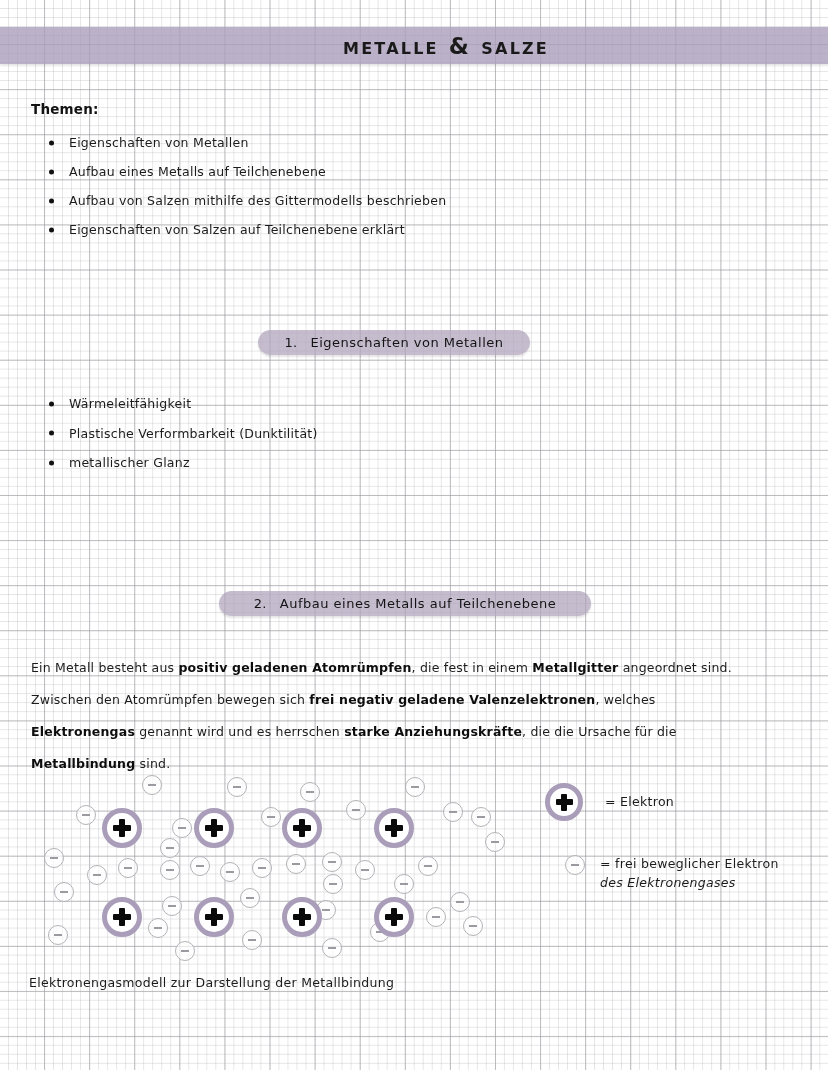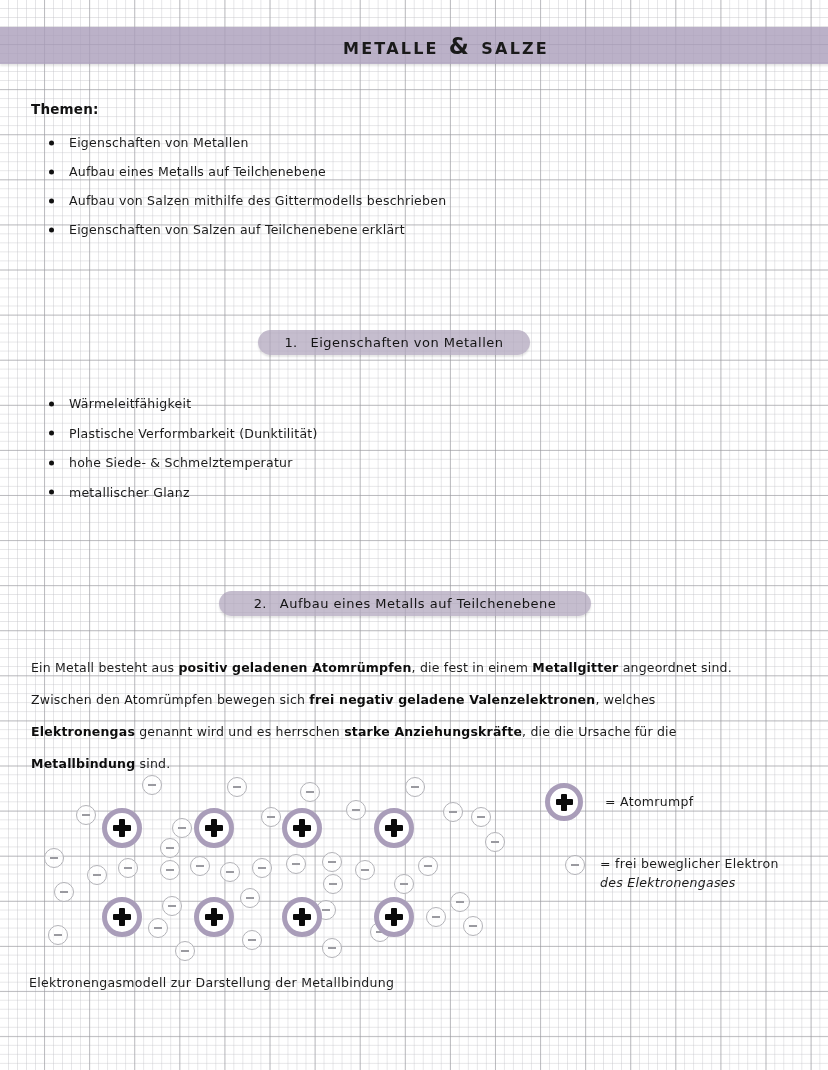--- a/index.html
+++ b/index.html
@@ -270,21 +270,20 @@
   </ul>
 
   <div class="pill" id="pill-1">
     <span class="pill-num">1.</span>
     <span class="pill-label">Eigenschaften von Metallen</span>
   </div>
 
   <ul class="bullets" id="eigenschaften-list">
     <li>Wärmeleitfähigkeit</li>
     <li>Plastische Verformbarkeit (Dunktilität)</li>
-    <li>hohe Siede- &amp;  Schmelztemperatur</li>
     <li>metallischer Glanz</li>
   </ul>
 
   <div class="pill" id="pill-2">
     <span class="pill-num">2.</span>
     <span class="pill-label">Aufbau eines Metalls auf Teilchenebene</span>
   </div>
 
   <div class="body-par"><span>Ein Metall besteht aus </span><b>positiv geladenen Atomrümpfen</b><span>, die fest in einem </span><b>Metallgitter</b><span> angeordnet sind. Zwischen den Atomrümpfen bewegen sich </span><b>frei negativ geladene Valenzelektronen</b><span>, welches </span><b>Elektronengas</b><span> genannt wird und es herrschen </span><b>starke Anziehungskräfte</b><span>, die die Ursache für die </span><b>Metallbindung</b><span> sind.</span></div>
 
@@ -426,21 +425,21 @@
       </div>
       <div class="core" style="left: 344px; top: 127px;">
         <span class="plus"></span>
       </div>
     </div>
 
   <div id="legend">
     <div class="legend-core">
       <span class="plus"></span>
     </div>
-    <div class="legend-text" id="legend-text-core">= Atomrumpf</div>
+    <div class="legend-text" id="legend-text-core">= Elektron</div>
     <div class="legend-electron">
       <span class="minus"></span>
     </div>
     <div class="legend-text" id="legend-text-electron-1">= frei beweglicher Elektron</div>
     <div class="legend-text" id="legend-text-electron-2">des Elektronengases</div>
   </div>
 
   <div class="caption">Elektronengasmodell zur Darstellung der Metallbindung</div>
 
 </div>

